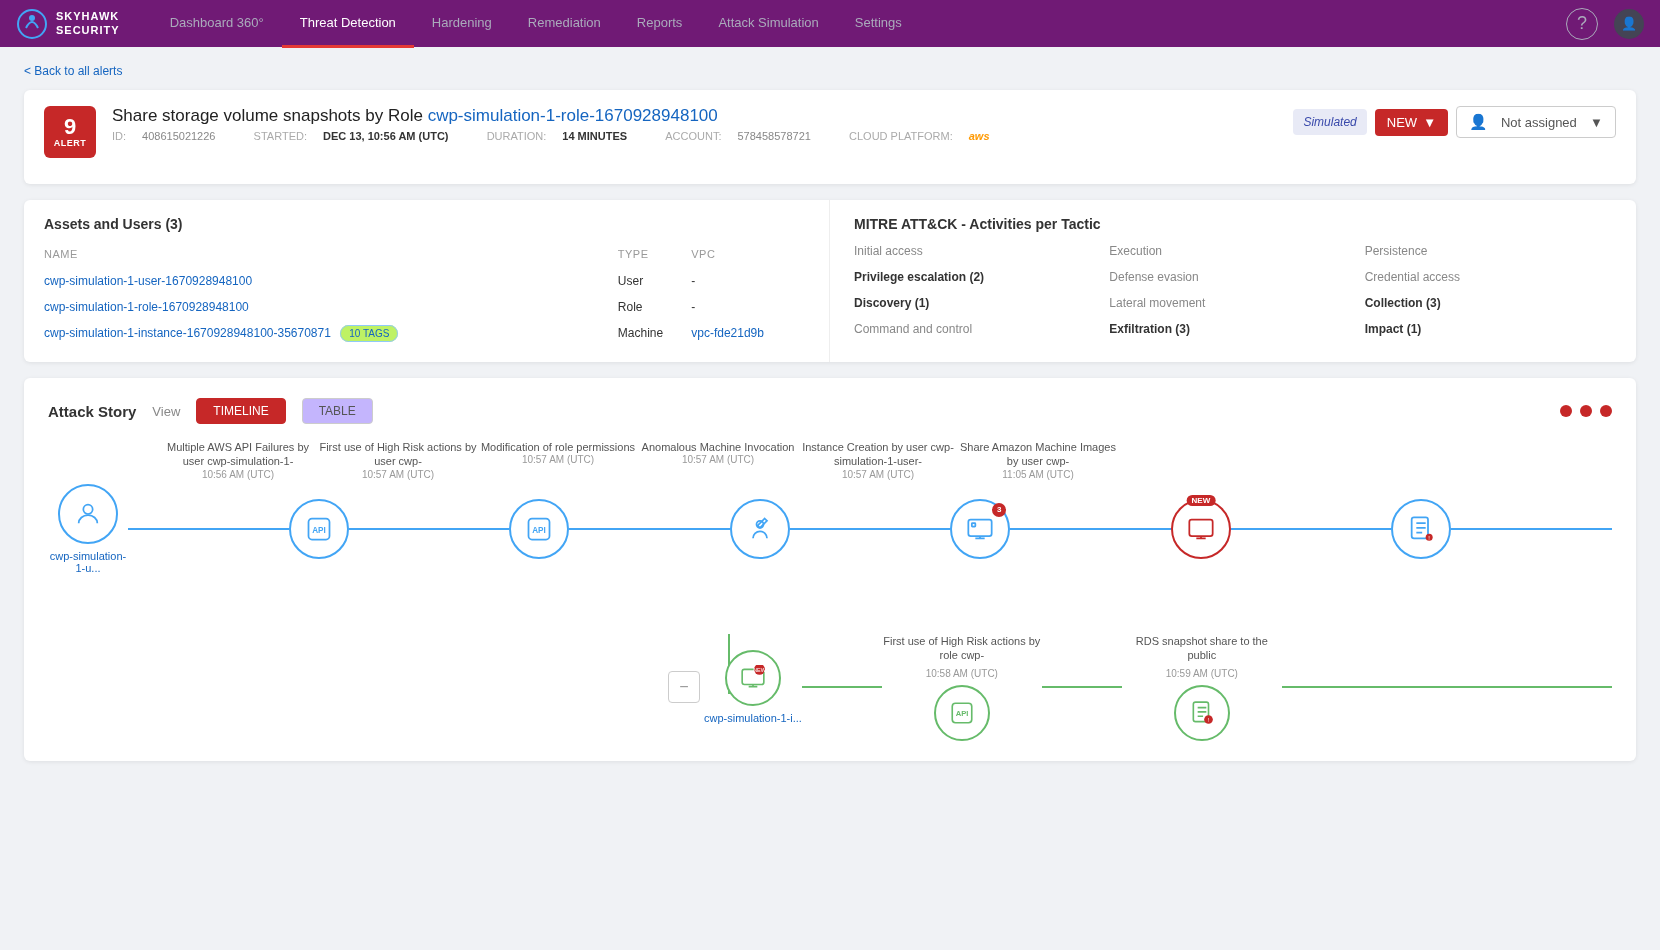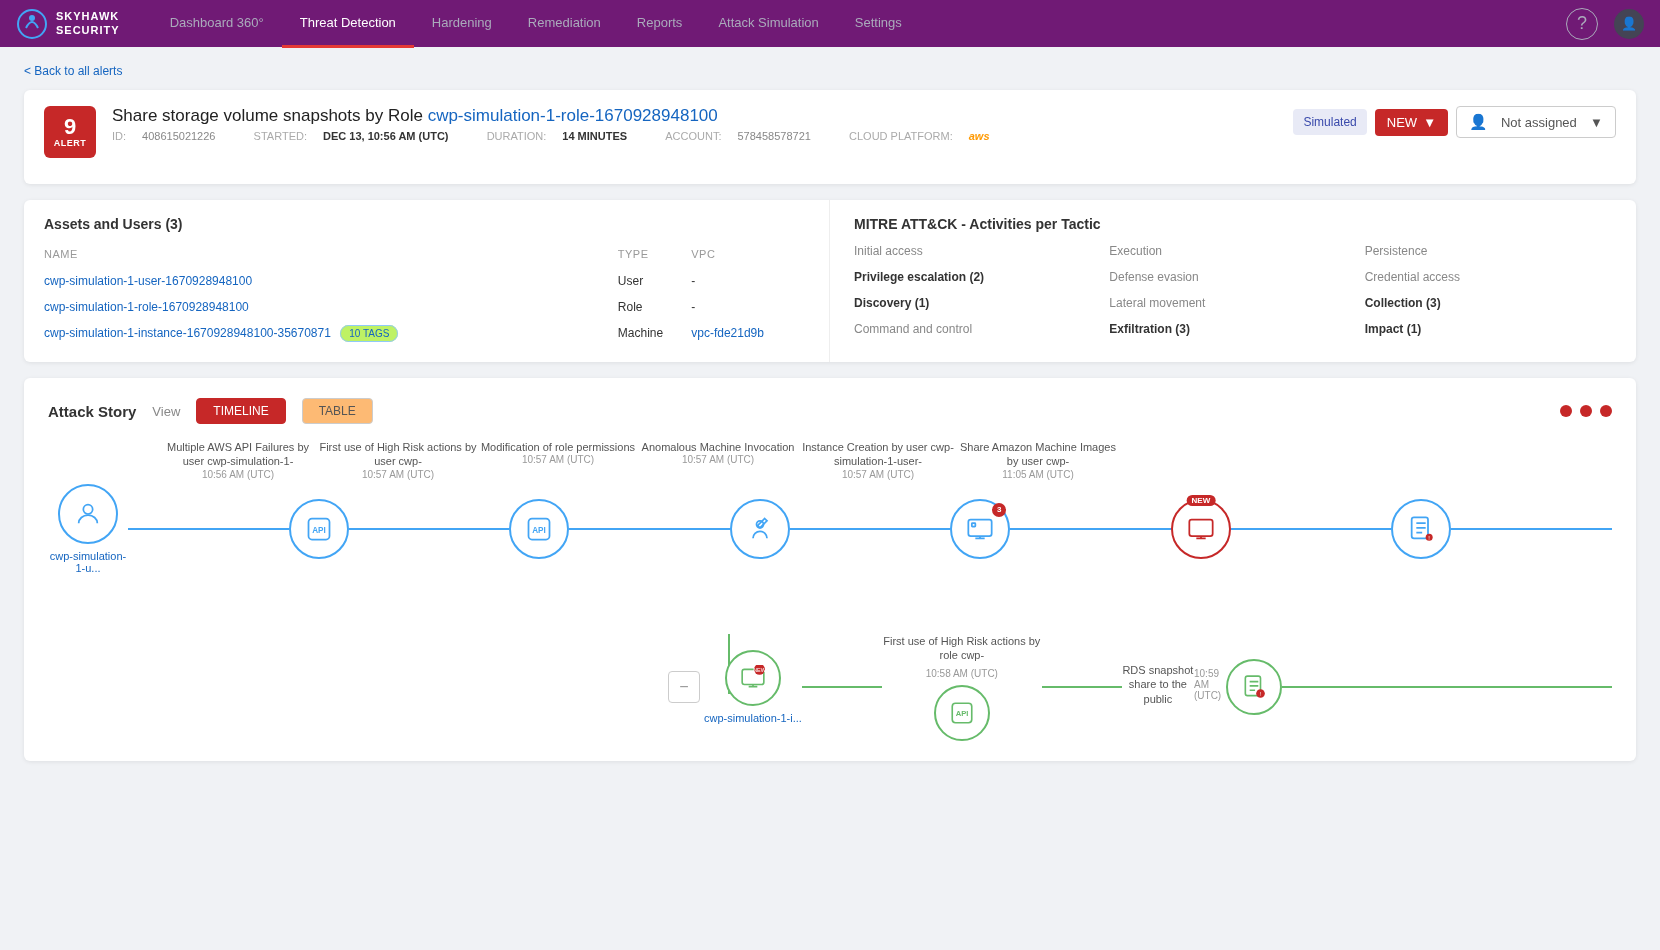--- a/index.html
+++ b/index.html
@@ -29,21 +29,21 @@
     .alert-badge { background: #c62828; color: #fff; border-radius: 6px; width: 52px; height: 52px; display: flex; flex-direction: column; align-items: center; justify-content: center; flex-shrink: 0; }
     .alert-badge-num { font-size: 22px; font-weight: 700; line-height: 1; }
     .alert-badge-label { font-size: 9px; font-weight: 600; letter-spacing: 0.5px; }
     .alert-title-area { flex: 1; }
     .alert-title { font-size: 17px; font-weight: 500; color: #222; }
     .alert-title-link { color: #1565c0; }
     .alert-meta { font-size: 11px; color: #888; margin-top: 4px; display: flex; gap: 16px; flex-wrap: wrap; }
     .alert-meta-label { color: #aaa; }
     .alert-meta-highlight { font-weight: 600; color: #333; }
     .alert-actions { display: flex; align-items: center; gap: 8px; margin-left: auto; }
-    .badge-simulated { background: #e8eaf6; color: #3949ab; border-radius: 4px; padding: 6px 10px; font-size: 12px; font-weight: 500; }
+    .badge-simulated { background: #e8eaf6; color: #3949ab; border-radius: 4px; padding: 6px 10px; font-size: 12px; font-weight: 500; font-style: italic; }
     .btn-new { background: #c62828; color: #fff; border: none; border-radius: 4px; padding: 6px 12px; font-size: 13px; cursor: pointer; display: flex; align-items: center; gap: 6px; }
     .btn-assign { border: 1.5px solid #ccc; border-radius: 4px; padding: 6px 12px; font-size: 13px; cursor: pointer; display: flex; align-items: center; gap: 6px; background: #fff; color: #555; min-width: 160px; justify-content: space-between; }
     .assign-icon { color: #888; font-size: 15px; }
 
     
     .two-panels { display: grid; grid-template-columns: 1fr 1fr; gap: 0; background: #fff; border-radius: 6px; box-shadow: 0 1px 4px rgba(0,0,0,0.08); margin-bottom: 16px; }
     .panel-left { padding: 16px 20px; border-right: 1px solid #eee; }
     .panel-right { padding: 16px 24px; }
     .panel-title { font-size: 14px; font-weight: 600; color: #333; margin-bottom: 12px; }
     .assets-table { width: 100%; border-collapse: collapse; }
@@ -56,21 +56,21 @@
     
     .mitre-grid { display: grid; grid-template-columns: 1fr 1fr 1fr; gap: 12px 8px; }
     .mitre-item { font-size: 12px; color: #888; }
     .mitre-item.bold { font-weight: 700; color: #333; }
 
     
     .attack-story-section { background: #fff; border-radius: 6px; padding: 20px 24px; box-shadow: 0 1px 4px rgba(0,0,0,0.08); }
     .story-header { display: flex; align-items: center; gap: 16px; margin-bottom: 16px; }
     .story-title { font-size: 15px; font-weight: 600; color: #333; }
     .view-label { font-size: 13px; color: #888; }
-    .tab-btn { padding: 5px 16px; border-radius: 4px; border: 1px solid #ccc; font-size: 12px; cursor: pointer; background: #fdba74; color: #555; }
+    .tab-btn { padding: 5px 16px; border-radius: 4px; border: 1px solid #ccc; font-size: 12px; cursor: pointer; background: #c4b5fd; color: #555; }
     .tab-btn.active { background: #c62828; color: #fff; border-color: #c62828; }
     .story-dots { margin-left: auto; display: flex; gap: 8px; }
     .dot { width: 12px; height: 12px; border-radius: 50%; background: #c62828; }
 
     
     .timeline-area { position: relative; overflow: hidden; }
 
     .tnode-circle { width: 60px; height: 60px; border-radius: 50%; border: 2px solid #42a5f5; background: #fff; display: flex; align-items: center; justify-content: center; position: relative; z-index: 1; flex-shrink: 0; }
     .tnode-new-badge { position: absolute; top: -6px; left: 50%; transform: translateX(-50%); background: #c62828; color: #fff; font-size: 8px; font-weight: 700; padding: 1px 5px; border-radius: 8px; }
     .tnode-alert-badge { position: absolute; top: 2px; right: 2px; background: #c62828; color: #fff; font-size: 8px; font-weight: 700; width: 14px; height: 14px; border-radius: 50%; display: flex; align-items: center; justify-content: center; }
@@ -354,21 +354,21 @@
             <div class="tnode-circle" style="border-color:#66bb6a;width:56px;height:56px;">
               <svg width="26" height="26" viewBox="0 0 24 24" fill="none" stroke="#66bb6a" stroke-width="1.5">
                 <rect x="3" y="3" width="18" height="18" rx="3"></rect>
                 <text x="12" y="15" text-anchor="middle" font-size="7" fill="#66bb6a" stroke="none" font-weight="bold">API</text>
               </svg>
             </div>
           </div>
 
           <div style="flex:1;height:2px;background:#66bb6a;max-width:80px;"></div>
 
-          <div style="display:flex;flex-direction:row;align-items:center;flex-shrink:0;width:160px;">
+          <div style="display:flex;flex-direction:column;align-items:center;flex-shrink:0;width:160px;">
             <div style="font-size:11px;color:#555;text-align:center;margin-bottom:6px;line-height:1.3;">RDS snapshot share to the public</div>
             <div style="font-size:10px;color:#999;margin-bottom:6px;">10:59 AM (UTC)</div>
             <div class="tnode-circle" style="border-color:#66bb6a;width:56px;height:56px;">
               <svg width="26" height="26" viewBox="0 0 24 24" fill="none" stroke="#66bb6a" stroke-width="1.5">
                 <rect x="4" y="2" width="14" height="18" rx="2"></rect>
                 <path d="M8 7h8M8 11h8M8 15h5"></path>
                 <circle cx="18" cy="18" r="4" fill="#c62828" stroke="none"></circle>
                 <text x="18" y="20" text-anchor="middle" font-size="5" fill="white" stroke="none">!</text>
               </svg>
             </div>

